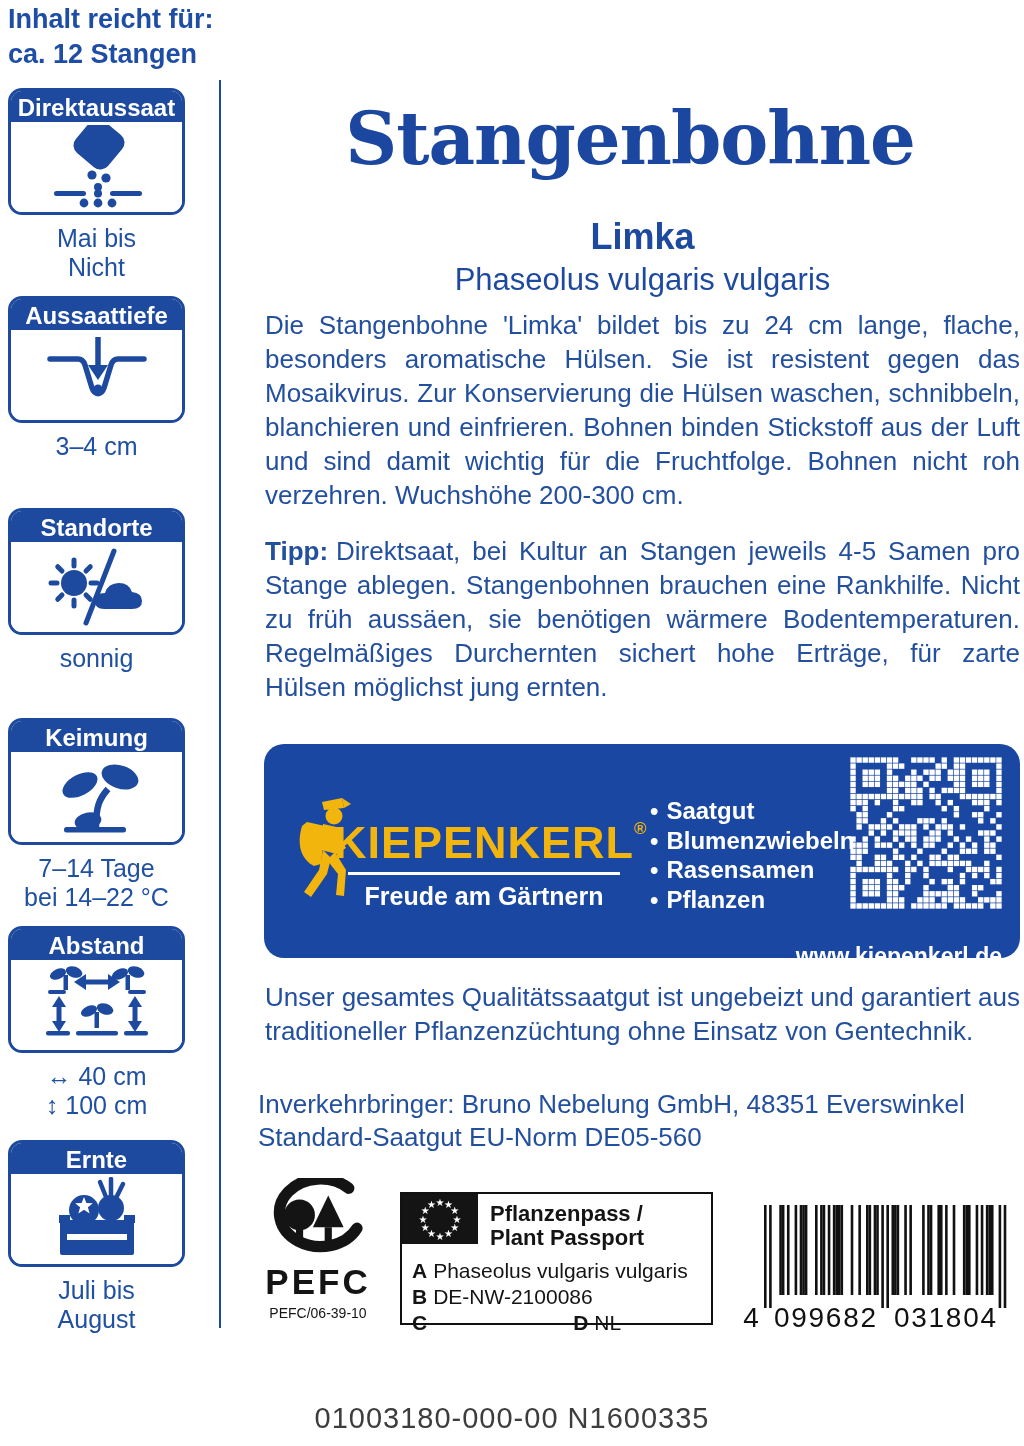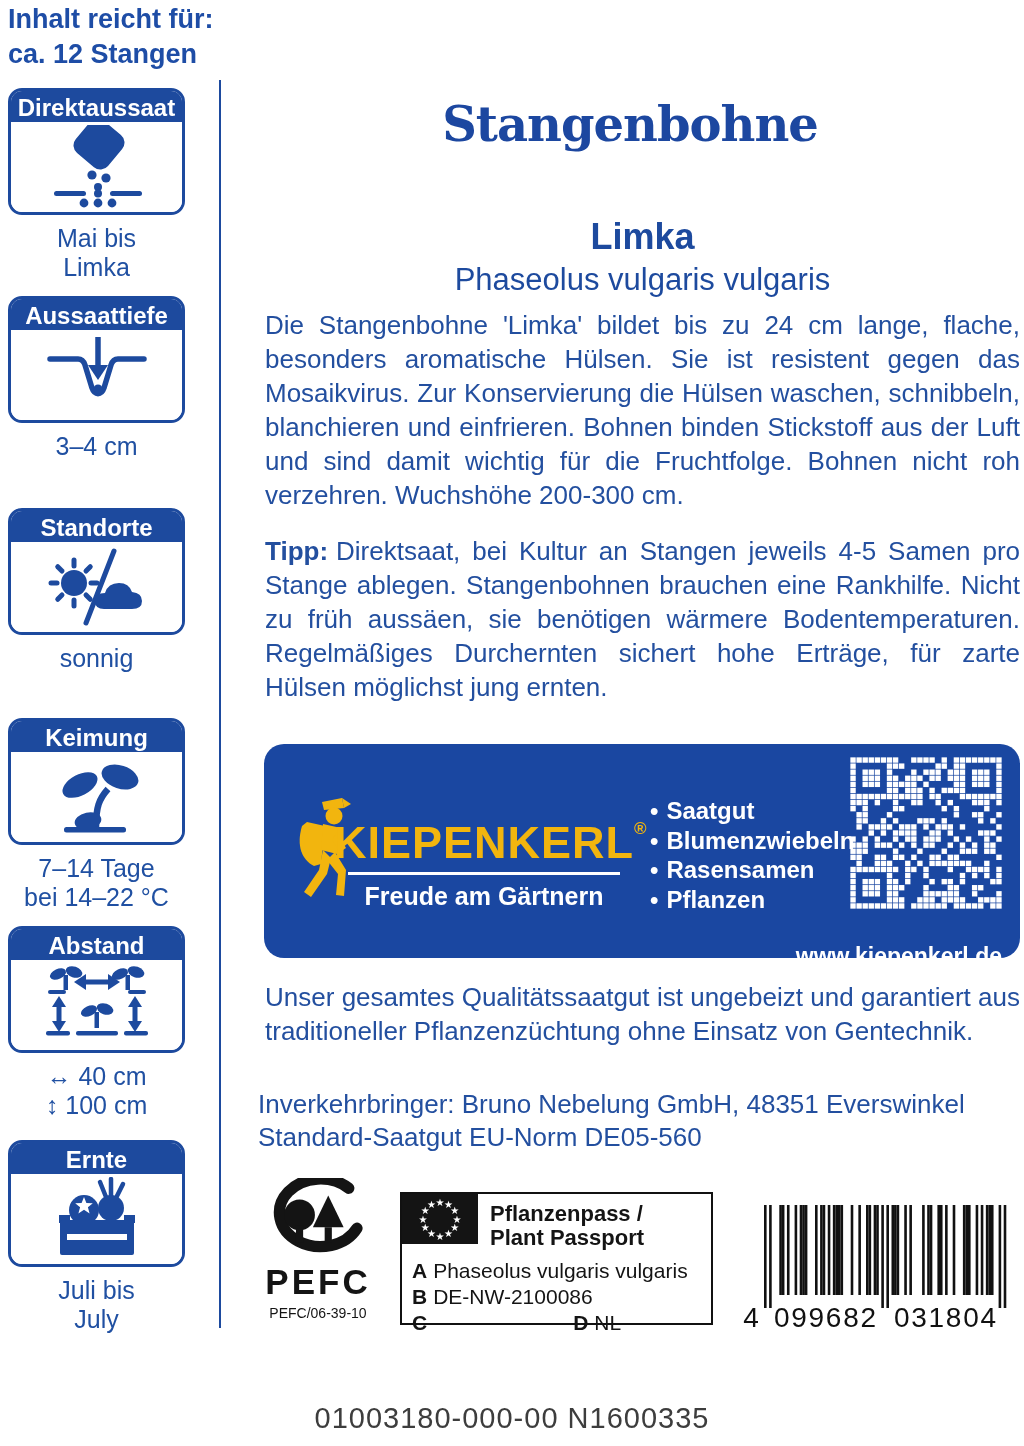--- a/index.html
+++ b/index.html
@@ -23,21 +23,21 @@
   .badge{position:absolute;left:8px;width:177px;}
   .badge-box{border:3px solid var(--blue);border-radius:14px;overflow:hidden;background:#fff;}
   .badge-head{background:var(--blue);color:#fff;font-weight:bold;font-size:24px;text-align:center;padding:3px 0 0;}
   .badge-iconarea{height:90px;display:flex;align-items:center;justify-content:center;background:#fff;}
   .badge-caption{margin-top:9px;text-align:center;font-size:25px;line-height:1.16;font-weight:500;color:#2050a2;white-space:pre-line;}
   .icon-blue{fill:var(--blue);stroke:none;}
   .stroke-blue{stroke:var(--blue);fill:none;}
 
   
   .title{left:240px;top:96px;width:780px;text-align:center;
-         font-family:"DejaVu Serif",serif;font-weight:bold;font-size:48px;color:#1c47a0;letter-spacing:-1px;}
+         font-family:"DejaVu Serif",serif;font-weight:bold;font-size:72px;color:#1c47a0;letter-spacing:-1px;}
   .variety{left:265px;top:216px;width:755px;text-align:center;font-size:36px;font-weight:bold;}
   .botanical{left:265px;top:262px;width:755px;text-align:center;font-size:31px;}
   .paragraph{left:265px;top:308px;width:755px;font-size:26px;line-height:34px;text-align:justify;color:#234f9f;}
   .tip{top:534px;}
   .tip-label{font-weight:bold;margin-right:8px;}
   .quality{top:980px;}
   .distributor{left:258px;top:1088px;width:755px;font-size:26px;line-height:33px;white-space:pre-line;color:#234f9f;}
 
   
   .brand-panel{left:264px;top:744px;width:756px;height:214px;background:var(--panel);border-radius:20px;}
@@ -88,21 +88,21 @@
         <rect class="icon-blue" x="12" y="66" width="32" height="5" rx="2.5"></rect>
         <rect class="icon-blue" x="68" y="66" width="32" height="5" rx="2.5"></rect>
         <circle class="icon-blue" cx="56" cy="68.5" r="4"></circle>
         <circle class="icon-blue" cx="42" cy="78" r="4.4"></circle>
           <circle class="icon-blue" cx="56" cy="78" r="4.4"></circle>
           <circle class="icon-blue" cx="70" cy="78" r="4.4"></circle>
       </svg>
     </div>
   </div>
   <div class="badge-caption">Mai bis
-Limka</div>
+Nicht</div>
 </div>
 
 <div class="badge" style="top:296px">
   <div class="badge-box">
     <div class="badge-head">Aussaattiefe</div>
     <div class="badge-iconarea">
       <svg width="112" height="84" viewBox="0 0 110 84">
         <path class="stroke-blue" stroke-width="5.5" stroke-linecap="round" d="M8 26 H36 C40 26 42 29 43 32 L50 55 C52.5 62.5 59.5 62.5 62 55 L69 32 C70 29 72 26 76 26 H102"></path>
         <line class="stroke-blue" stroke-width="5.5" x1="56" y1="4" x2="56" y2="34"></line>
         <polygon class="icon-blue" points="46,32 66,32 56,47"></polygon>
@@ -205,21 +205,21 @@
         <circle class="icon-blue" cx="69" cy="31" r="13"></circle>
         <polygon fill="#ffffff" points="42,20 44.4,26 50.8,26.3 45.9,30.2 47.6,36.4 42,32.8 36.4,36.4 38.1,30.2 33.2,26.3 39.6,26"></polygon>
         <rect class="icon-blue" x="17" y="38" width="11" height="8"></rect>
         <rect class="icon-blue" x="82" y="38" width="11" height="8"></rect>
         <rect class="icon-blue" x="18" y="43" width="74" height="35" rx="2"></rect>
         <rect fill="#ffffff" x="25" y="57" width="60" height="6"></rect>
       </svg>
     </div>
   </div>
   <div class="badge-caption">Juli bis
-July</div>
+August</div>
 </div>
 
 <div class="abs title">Stangenbohne</div>
 <div class="abs variety">Limka</div>
 <div class="abs botanical">Phaseolus vulgaris vulgaris</div>
 
 <p class="abs paragraph">Die Stangenbohne 'Limka' bildet bis zu 24 cm lange, flache, besonders aromatische Hülsen. Sie ist resistent gegen das Mosaikvirus. Zur Konservierung die Hülsen waschen, schnibbeln, blanchieren und einfrieren. Bohnen binden Stickstoff aus der Luft und sind damit wichtig für die Fruchtfolge. Bohnen nicht roh verzehren. Wuchshöhe 200-300 cm.</p>
 
 <p class="abs paragraph tip"><span class="tip-label">Tipp:</span><span>Direktsaat, bei Kultur an Stangen jeweils 4-5 Samen pro Stange ablegen. Stangenbohnen brauchen eine Rankhilfe. Nicht zu früh aussäen, sie benötigen wärmere Bodentemperaturen. Regelmäßiges Durchernten sichert hohe Erträge, für zarte Hülsen möglichst jung ernten.</span></p>
 

